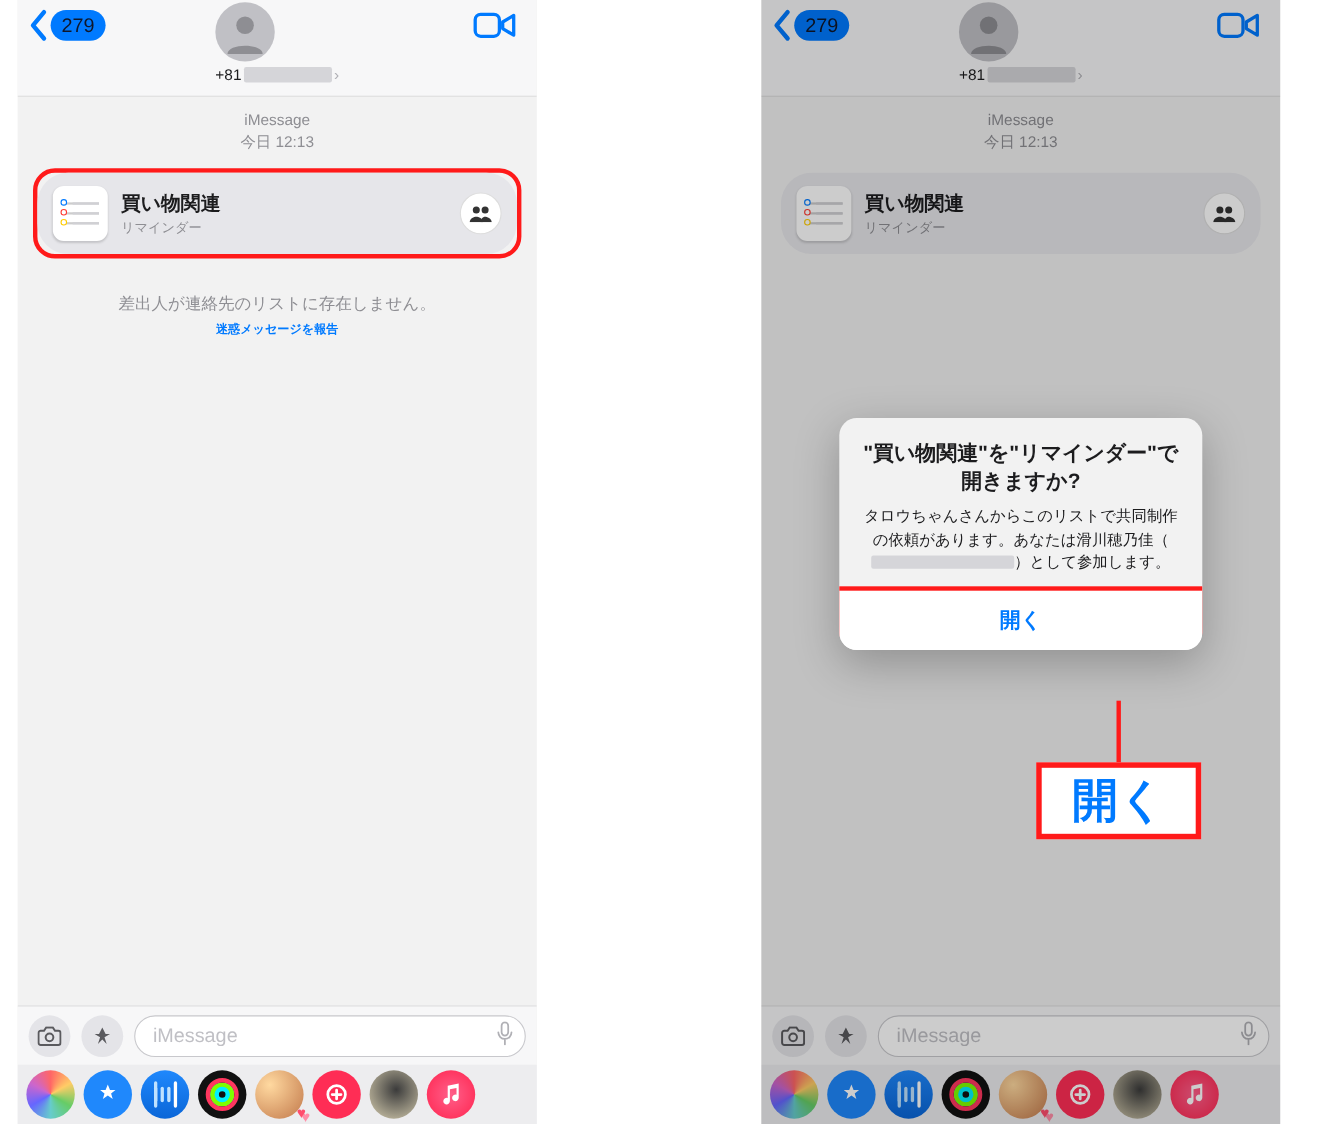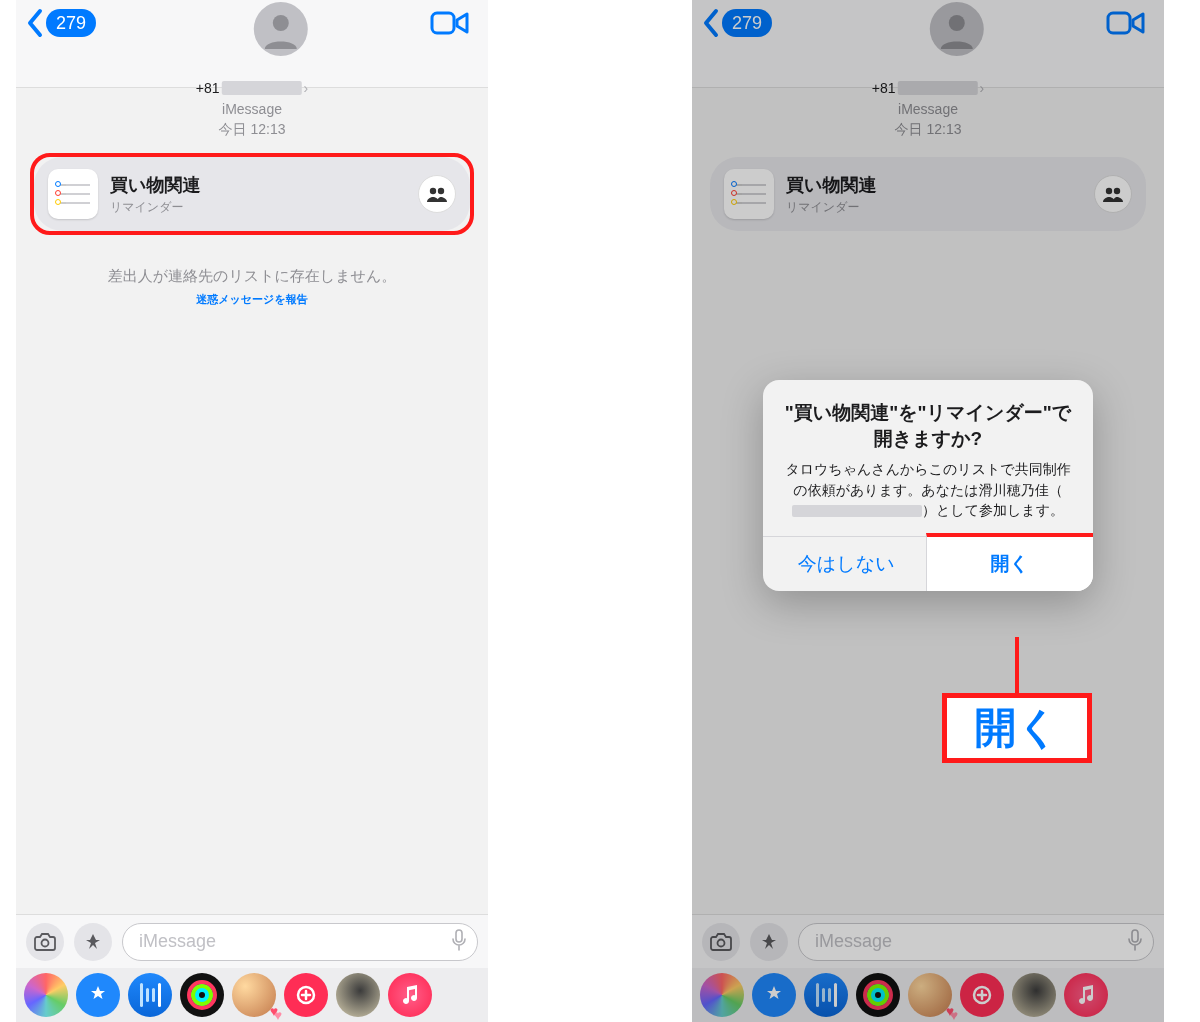--- a/index.html
+++ b/index.html
@@ -36,41 +36,40 @@
   }
   .back {
     position: absolute;
     top: 8px; left: 10px;
     display: flex; align-items: center;
     gap: 2px;
   }
   .back svg { display: block; }
   .back-count {
     background: #007aff;
-    color: #ffffff;
+    color: #0f172a;
     font-size: 18px;
     font-weight: 500;
     padding: 0 10px;
     height: 28px;
     line-height: 28px;
     border-radius: 14px;
   }
   .facetime {
     position: absolute;
     top: 8px; right: 18px;
   }
   .contact {
     position: absolute;
     left: 50%;
     transform: translateX(-50%);
     top: 2px;
     display: flex;
     flex-direction: column;
-    align-items: flex-end;
-    gap: 20px;
+    align-items: flex-start;
   }
   .avatar {
     width: 54px; height: 54px;
     border-radius: 50%;
     background: #c0c0c5;
     display: flex;
     align-items: center;
     justify-content: center;
   }
   .avatar svg { display: block; }
@@ -584,21 +583,20 @@
   <div class="dim-overlay"></div>
 
   <div class="alert">
     <div class="alert-top">
       <div class="alert-title">"買い物関連"を"リマインダー"で開きますか?</div>
       <div class="alert-msg">
         <span>タロウちゃんさんからこのリストで共同制作の依頼があります。あなたは滑川穂乃佳（</span><span class="redact2"></span><span>）として参加します。</span>
       </div>
     </div>
     <div class="alert-btns">
-      <div class="alert-btn">今はしない</div>
       <div class="alert-btn alert-primary">開く</div>
     </div>
   </div>
 
 </div>
 
 <div class="open-connector"></div>
 <div class="open-big">
   <span>開く</span>
 </div>

